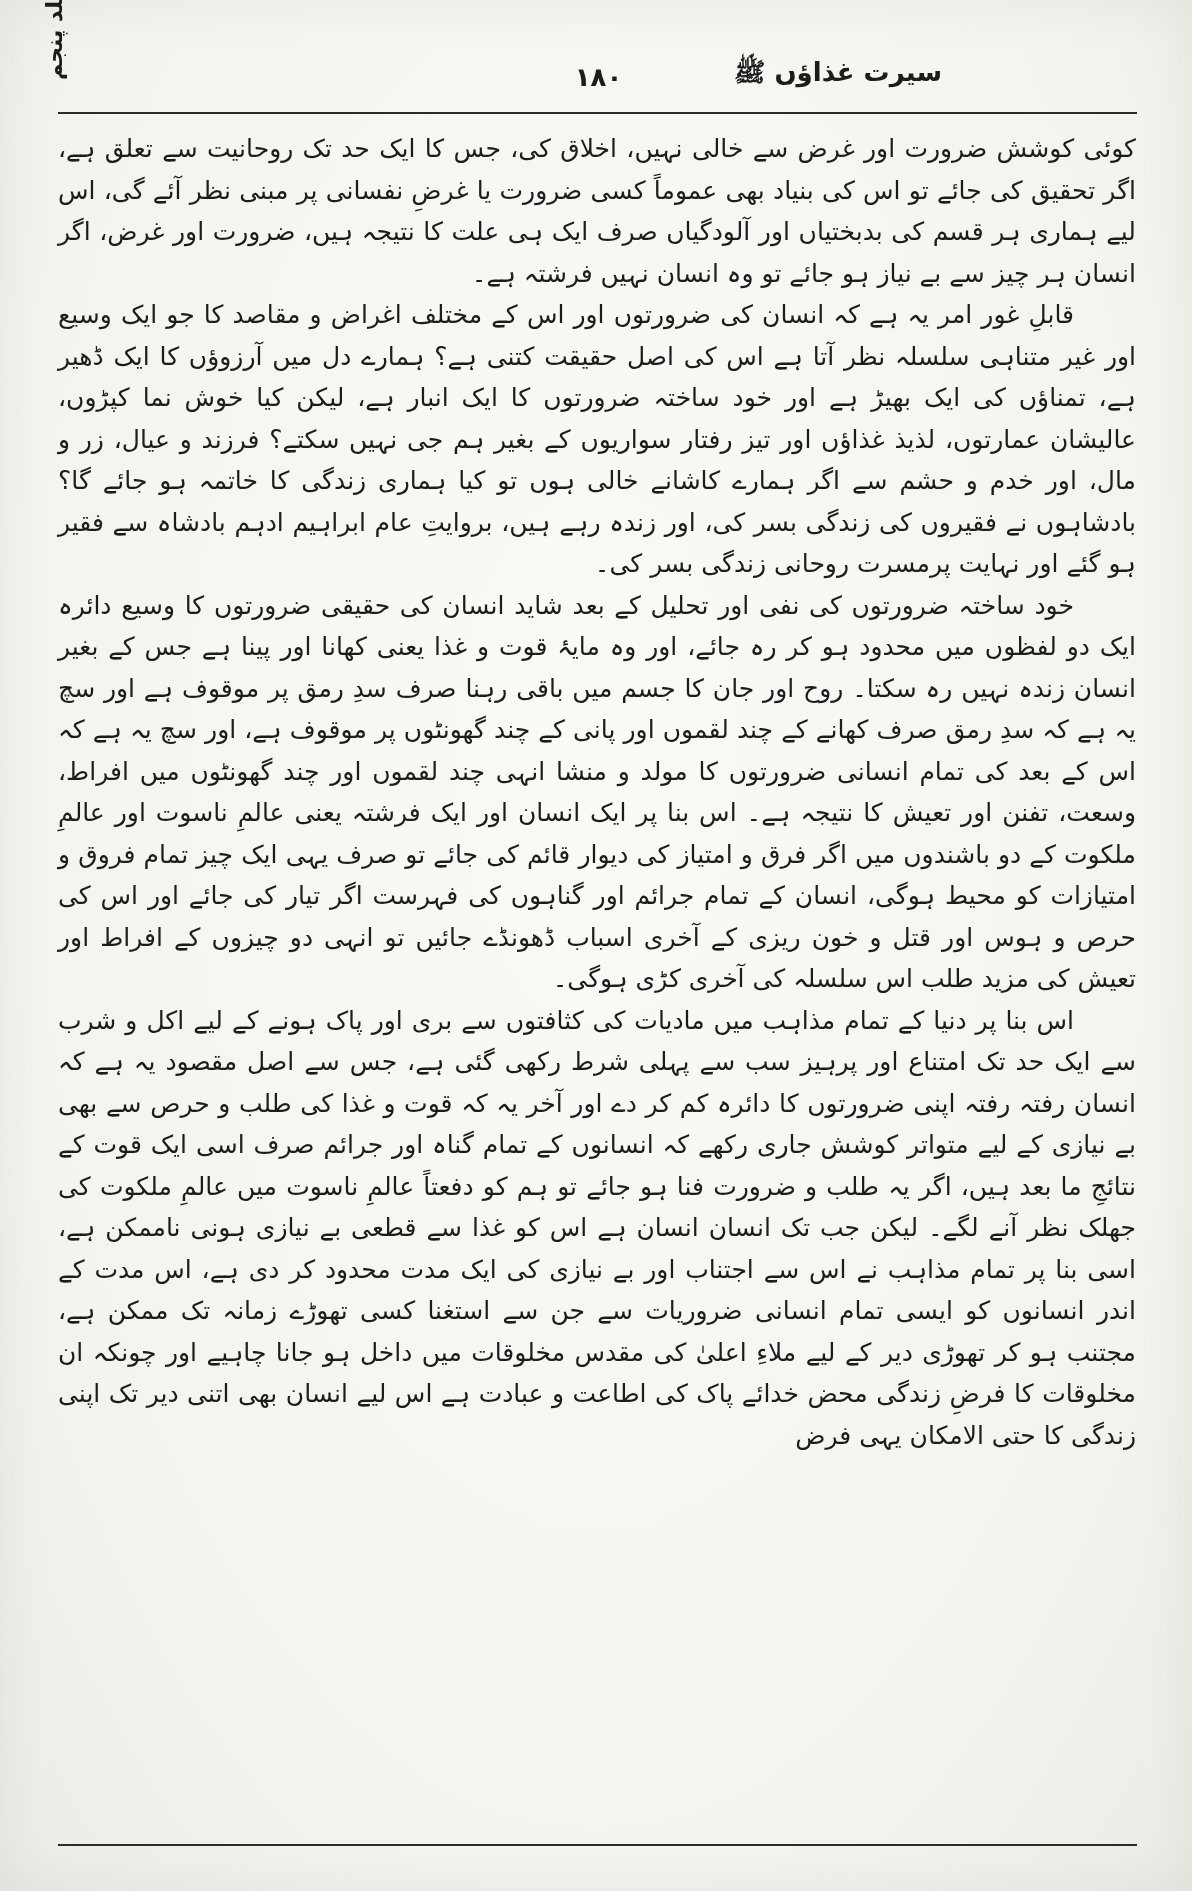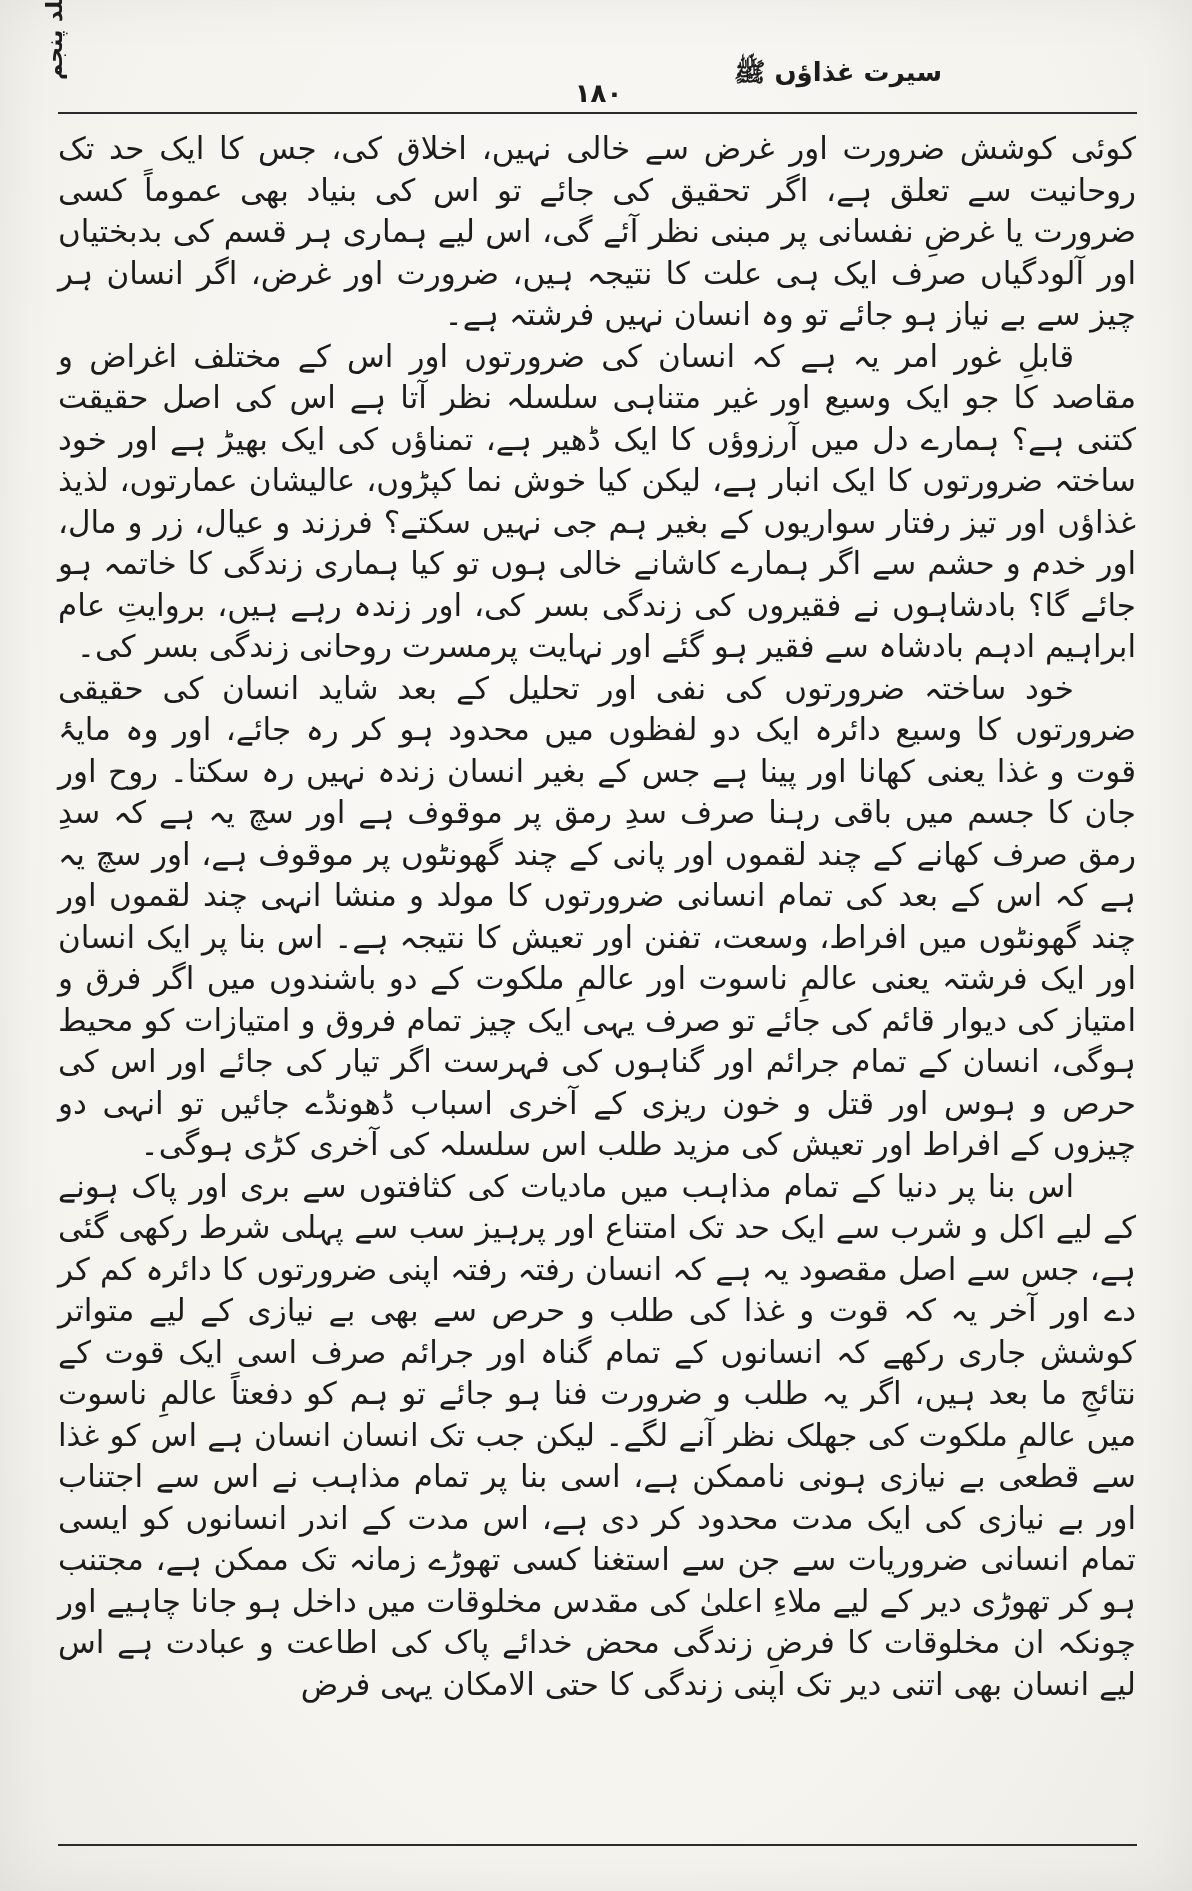--- a/index.html
+++ b/index.html
@@ -31,21 +31,21 @@
     position: absolute;
     top: 10px;
     right: 195px;
     font-size: 26px;
     font-weight: bold;
     letter-spacing: 0.5px;
     white-space: nowrap;
   }
   .page-number {
     position: absolute;
-    top: 32px;
+    top: 16px;
     right: 50%;
     transform: translateX(50%);
     font-size: 26px;
     font-weight: bold;
     margin-left: 28px;
   }
   .volume-label {
     position: absolute;
     top: -6px;
     left: -18px;
@@ -63,21 +63,21 @@
     height: 0;
     border: none;
     border-top: 2.5px solid #2b2b2b;
     margin: 0;
   }
   .body-text {
     position: absolute;
     top: 128px;
     right: 56px;
     left: 58px;
-    font-size: 31px;
+    font-size: 25px;
     line-height: 41.5px;
     text-align: justify;
     text-justify: inter-word;
   }
   .body-text p {
     margin: 0;
     padding: 0;
   }
   .body-text p.indent {
     text-indent: 62px;

